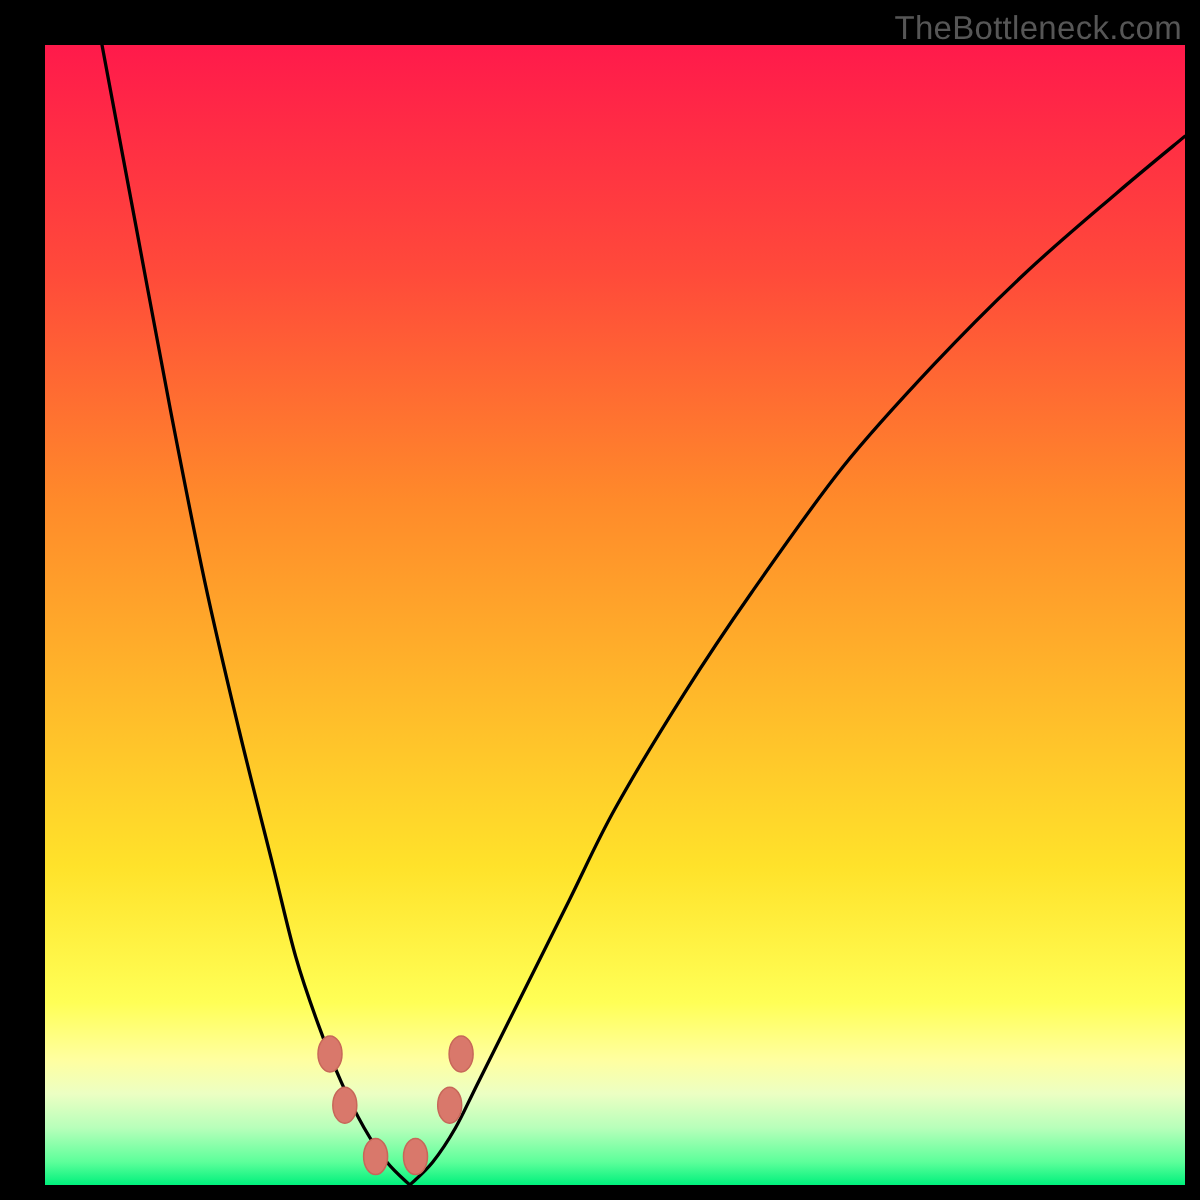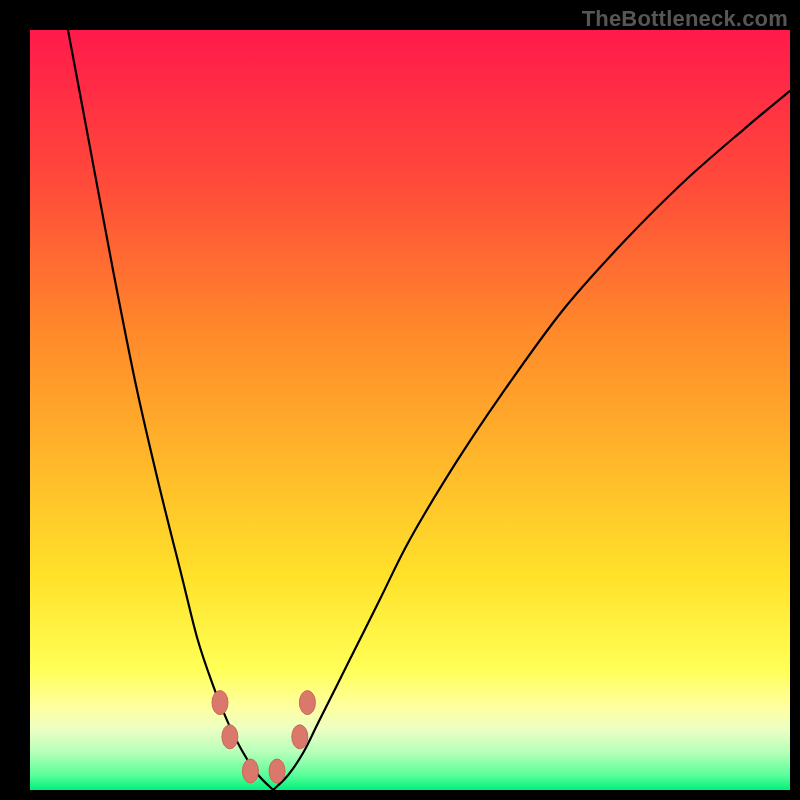--- a/index.html
+++ b/index.html
@@ -15,21 +15,21 @@
     width: 800px;
     height: 800px;
     background: #000;
   }
   .watermark {
     position: absolute;
     top: 6px;
     right: 12px;
     font-family: Arial, Helvetica, sans-serif;
     font-size: 22px;
-    font-weight: bold;
+    font-weight: normal;
     color: #565656;
     letter-spacing: 0.2px;
     z-index: 5;
   }
   .plot-area {
     position: absolute;
     left: 30px;
     top: 30px;
     width: 760px;
     height: 760px;

